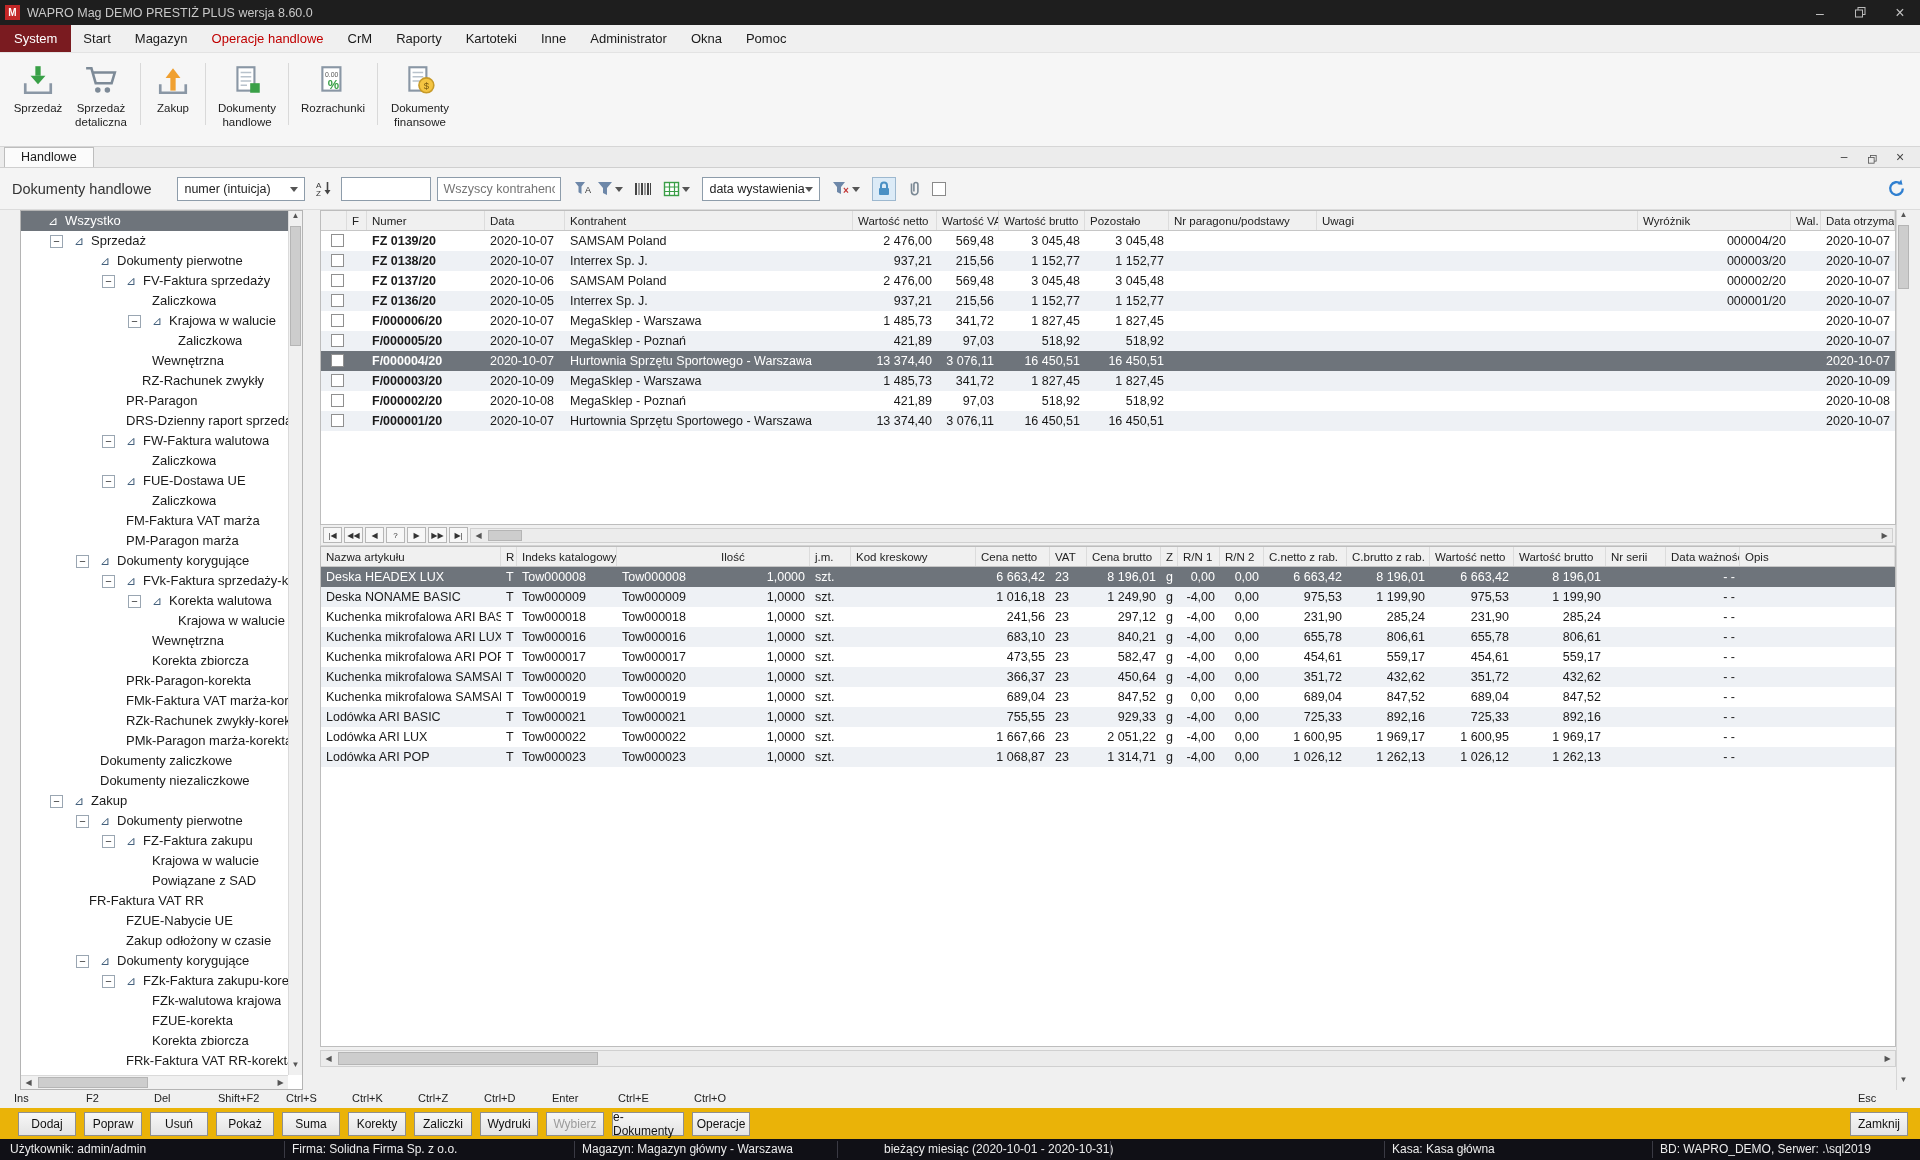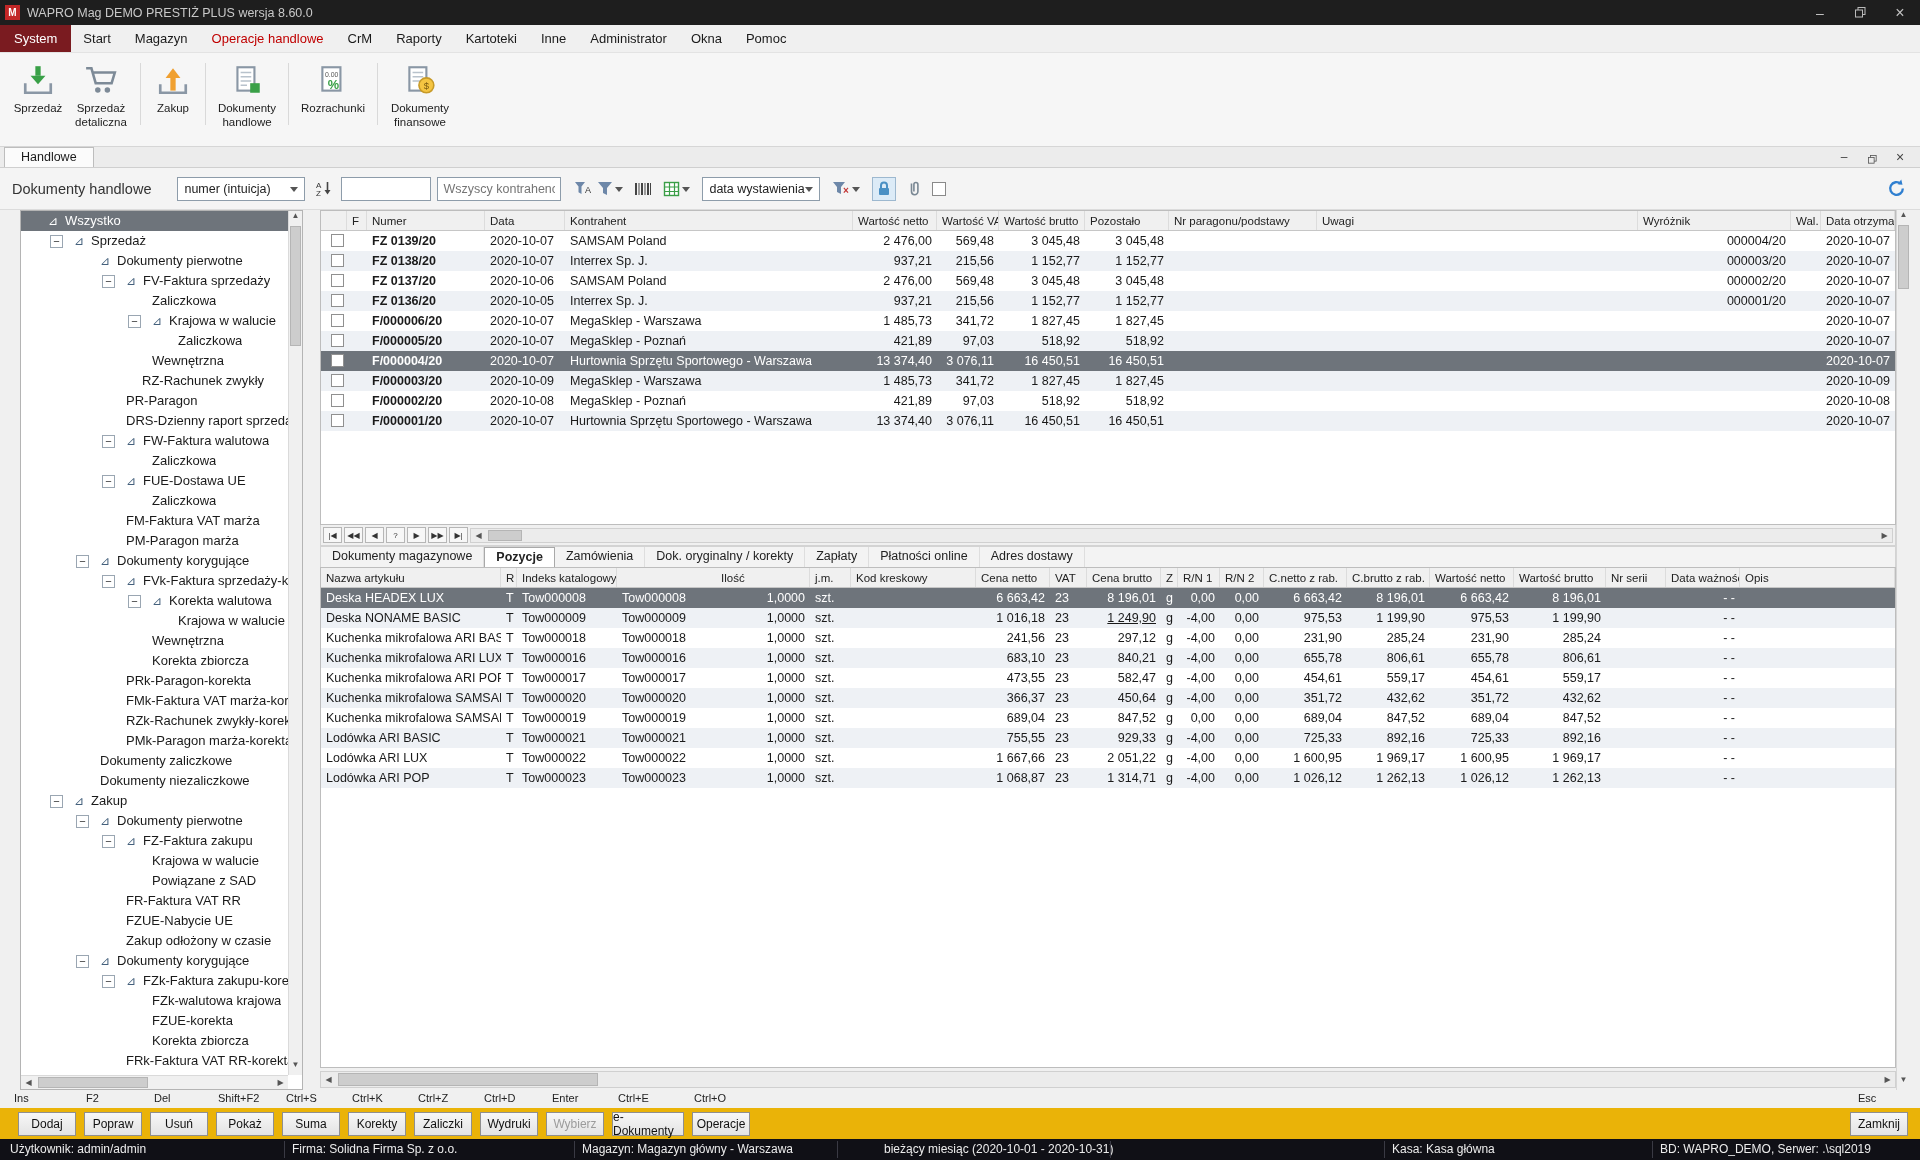--- a/index.html
+++ b/index.html
@@ -483,21 +483,21 @@
           <span class="tree-label">FZ-Faktura zakupu</span>
         </div>
         <div class="tree-row" style="padding-left: 105px;">
           <span class="tree-slot"></span>
           <span class="tree-label">Krajowa w walucie</span>
         </div>
         <div class="tree-row" style="padding-left: 105px;">
           <span class="tree-slot"></span>
           <span class="tree-label">Powiązane z SAD</span>
         </div>
-        <div class="tree-row" style="padding-left: 79px;">
+        <div class="tree-row" style="padding-left: 42px;">
           <span class="tree-slot"></span>
           <span class="tree-label">FR-Faktura VAT RR</span>
         </div>
         <div class="tree-row" style="padding-left: 79px;">
           <span class="tree-slot"></span>
           <span class="tree-label">FZUE-Nabycie UE</span>
         </div>
         <div class="tree-row" style="padding-left: 79px;">
           <span class="tree-slot"></span>
           <span class="tree-label">Zakup odłożony w czasie</span>
@@ -744,29 +744,20 @@
         <span class="nav-btn">▶|</span>
         <div class="hscroll">
           <span class="sb-arrow">◀</span>
           <div class="sb-track">
               <div class="sb-thumb" style="left:2px;width:34px"></div>
             </div>
           <span class="sb-arrow">▶</span>
         </div>
       </div>
 
-      <div class="detail-tabs">
-        <span class="dtab">Dokumenty magazynowe</span>
-        <span class="dtab active">Pozycje</span>
-        <span class="dtab">Zamówienia</span>
-        <span class="dtab">Dok. oryginalny / korekty</span>
-        <span class="dtab">Zapłaty</span>
-        <span class="dtab">Płatności online</span>
-        <span class="dtab">Adres dostawy</span>
-      </div>
 
       <div class="grid bottom">
           <div class="grid-head">
             <div class="gcell head" style="width: 180px;">Nazwa artykułu</div>
             <div class="gcell head" style="width: 16px;">R</div>
             <div class="gcell head" style="width: 100px;">Indeks katalogowy</div>
             <div class="gcell head" style="width: 99px; margin-top: 33px;">Indeks handlowy</div>
             <div class="gcell head" style="width: 94px;">Ilość</div>
             <div class="gcell head" style="width: 41px;">j.m.</div>
             <div class="gcell head" style="width: 125px;">Kod kreskowy</div>
@@ -810,21 +801,21 @@
             <div class="grid-row">
               <div class="gcell" style="width: 180px;">Deska NONAME BASIC</div>
               <div class="gcell" style="width: 16px;">T</div>
               <div class="gcell" style="width: 100px;">Tow000009</div>
               <div class="gcell" style="width: 99px;">Tow000009</div>
               <div class="gcell" style="width: 94px; text-align: right;">1,0000</div>
               <div class="gcell" style="width: 41px;">szt.</div>
               <div class="gcell" style="width: 125px;"></div>
               <div class="gcell" style="width: 74px; text-align: right;">1 016,18</div>
               <div class="gcell" style="width: 37px;">23</div>
-              <div class="gcell" style="width: 74px; text-align: right; text-decoration: underline;">1 249,90</div>
+              <div class="gcell" style="width: 74px; text-align: right;">1 249,90</div>
               <div class="gcell" style="width: 17px; text-align: center;">g</div>
               <div class="gcell" style="width: 42px; text-align: right;">-4,00</div>
               <div class="gcell" style="width: 44px; text-align: right;">0,00</div>
               <div class="gcell" style="width: 83px; text-align: right;">975,53</div>
               <div class="gcell" style="width: 83px; text-align: right;">1 199,90</div>
               <div class="gcell" style="width: 84px; text-align: right;">975,53</div>
               <div class="gcell" style="width: 92px; text-align: right;">1 199,90</div>
               <div class="gcell" style="width: 60px;"></div>
               <div class="gcell" style="width: 74px; text-align: right;">- -</div>
               <div class="gcell" style="width: 155px;"></div>

